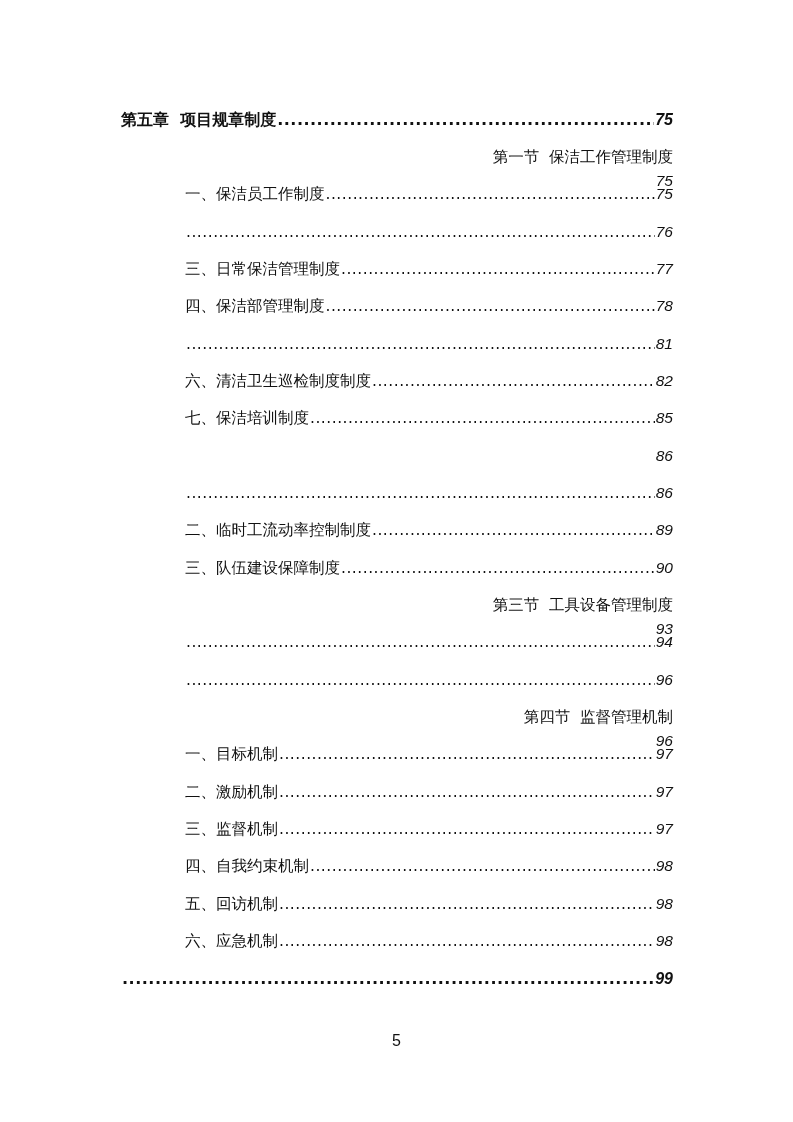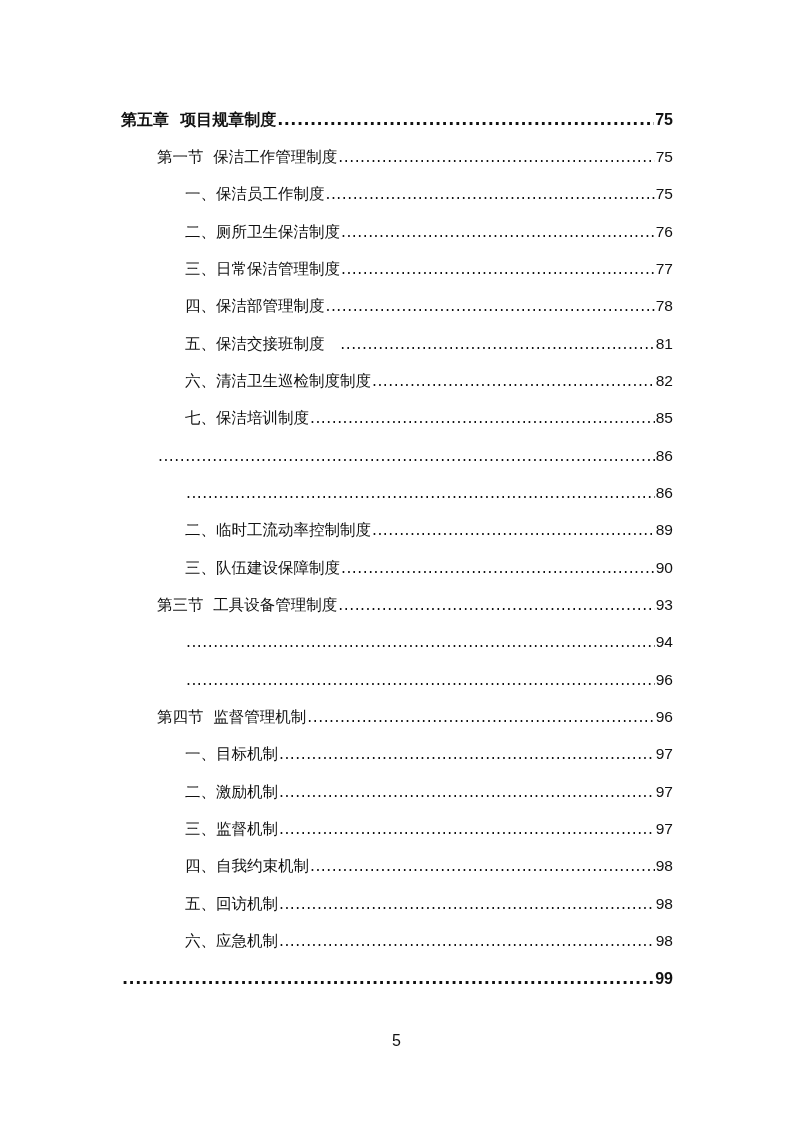--- a/index.html
+++ b/index.html
@@ -5,24 +5,24 @@
   html, body { margin: 0; padding: 0; background: #ffffff; }
   body { width: 793px; height: 1122px; position: relative; overflow: hidden;
          font-family: "DejaVu Sans", "Liberation Sans", sans-serif; color: #111; }
   .toc { position: absolute; left: 0; top: 0; width: 793px; }
   .entry { position: absolute; display: flex; align-items: flex-end; right: 120px;
            height: 24px; line-height: 24px; }
   .entry .title { white-space: pre; flex: 0 0 auto; }
   .entry .leader { flex: 1 1 auto; overflow: hidden; white-space: nowrap; margin: 0 1px;
                    letter-spacing: 0.5px; }
   .entry .leader::before { content: "........................................................................................................................................................................................"; }
-  .entry .page { flex: 0 0 auto; font-family: "Liberation Sans", sans-serif; }
+  .entry .page { flex: 0 0 auto; font-family: "Liberation Sans", sans-serif; font-style: italic; }
   .lvl0 { left: 121px; font-weight: bold; font-size: 16px; }
   .lvl0 .page { font-size: 16px; font-weight: bold; }
-  .lvl1 { left: 157px; font-size: 15.5px; }
+  .lvl1 { left: 168px; font-size: 15.5px; flex-direction: column; }
   .lvl2 { left: 185px; font-size: 15.5px; }
   .lvl1 .page, .lvl2 .page { font-size: 15.5px; }
   .page-number { position: absolute; left: 0; width: 793px; top: 1032px; text-align: center;
                  font-family: "Liberation Sans", sans-serif; font-size: 16px; }
 </style>
 </head>
 <body>
 
 <div class="toc">
   <div class="entry lvl0" style="top:108px">
@@ -34,36 +34,34 @@
       <span class="title">第一节  保洁工作管理制度</span>
       <span class="leader"></span>
       <span class="page">75</span>
     </div>
   <div class="entry lvl2" style="top:182px">
       <span class="title">一、保洁员工作制度</span>
       <span class="leader"></span>
       <span class="page">75</span>
     </div>
   <div class="entry lvl2" style="top:220px">
-      <span class="title">二、厕所卫生保洁制度</span>
       <span class="leader"></span>
       <span class="page">76</span>
     </div>
   <div class="entry lvl2" style="top:257px">
       <span class="title">三、日常保洁管理制度</span>
       <span class="leader"></span>
       <span class="page">77</span>
     </div>
   <div class="entry lvl2" style="top:294px">
       <span class="title">四、保洁部管理制度</span>
       <span class="leader"></span>
       <span class="page">78</span>
     </div>
   <div class="entry lvl2" style="top:332px">
-      <span class="title">五、保洁交接班制度   </span>
       <span class="leader"></span>
       <span class="page">81</span>
     </div>
   <div class="entry lvl2" style="top:369px">
       <span class="title">六、清洁卫生巡检制度制度</span>
       <span class="leader"></span>
       <span class="page">82</span>
     </div>
   <div class="entry lvl2" style="top:406px">
       <span class="title">七、保洁培训制度</span>

